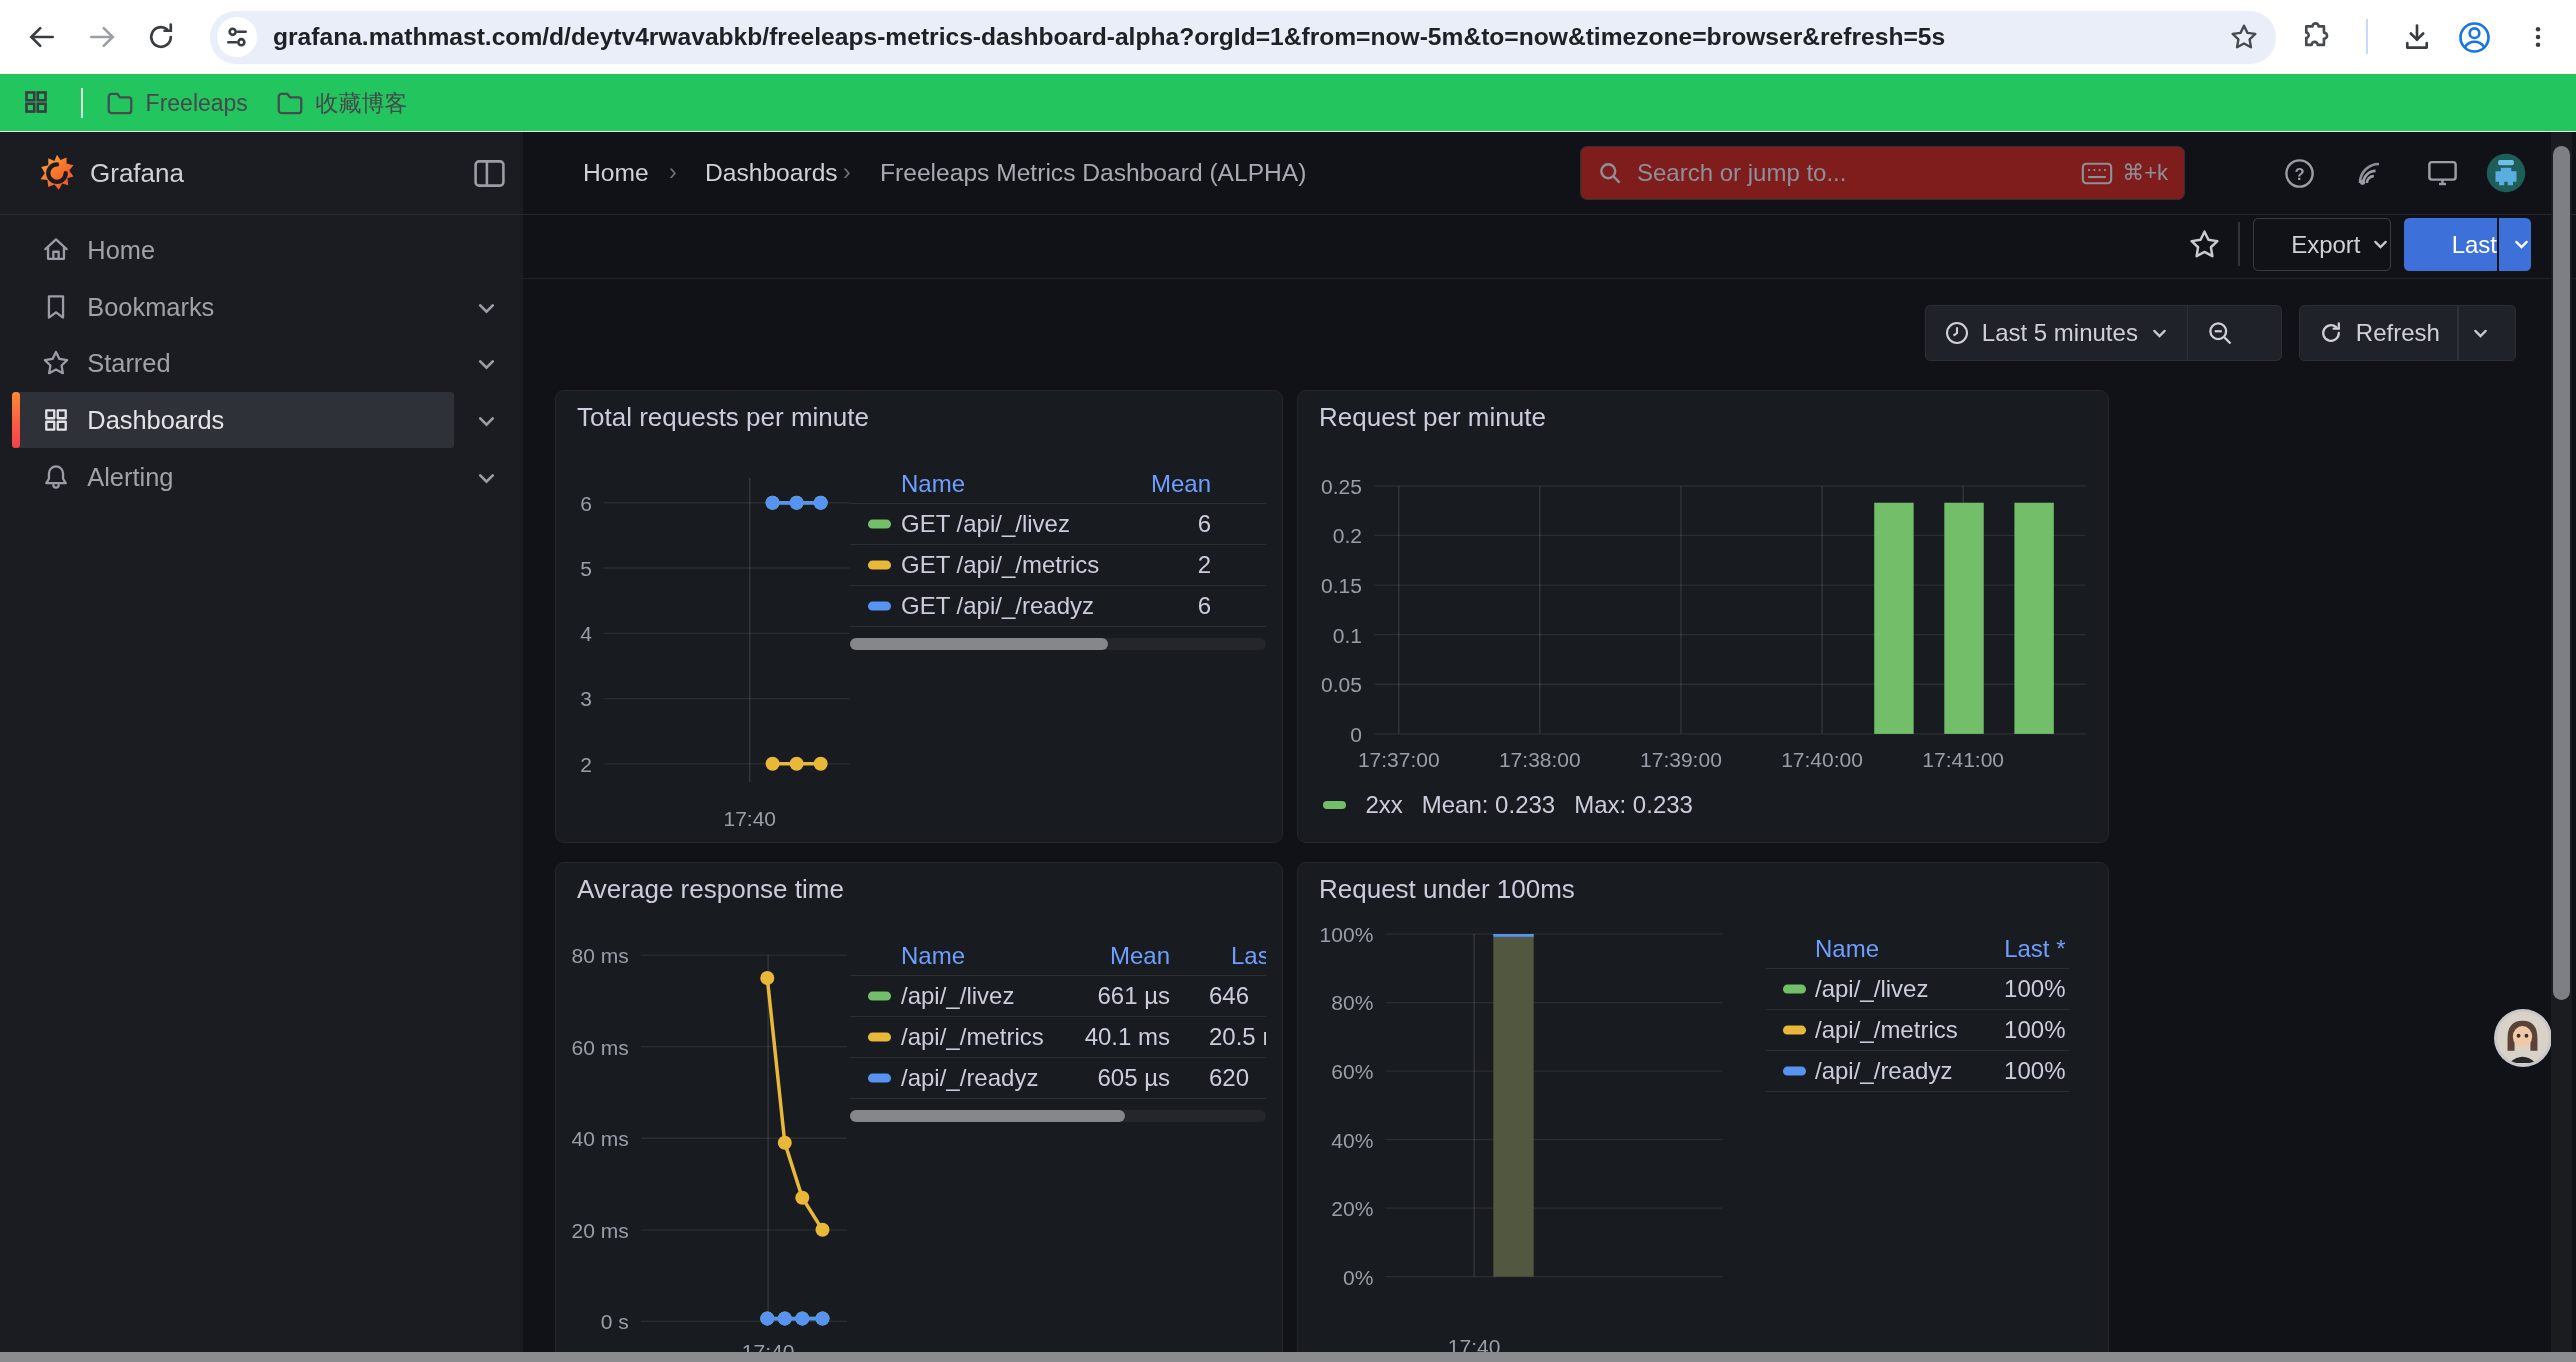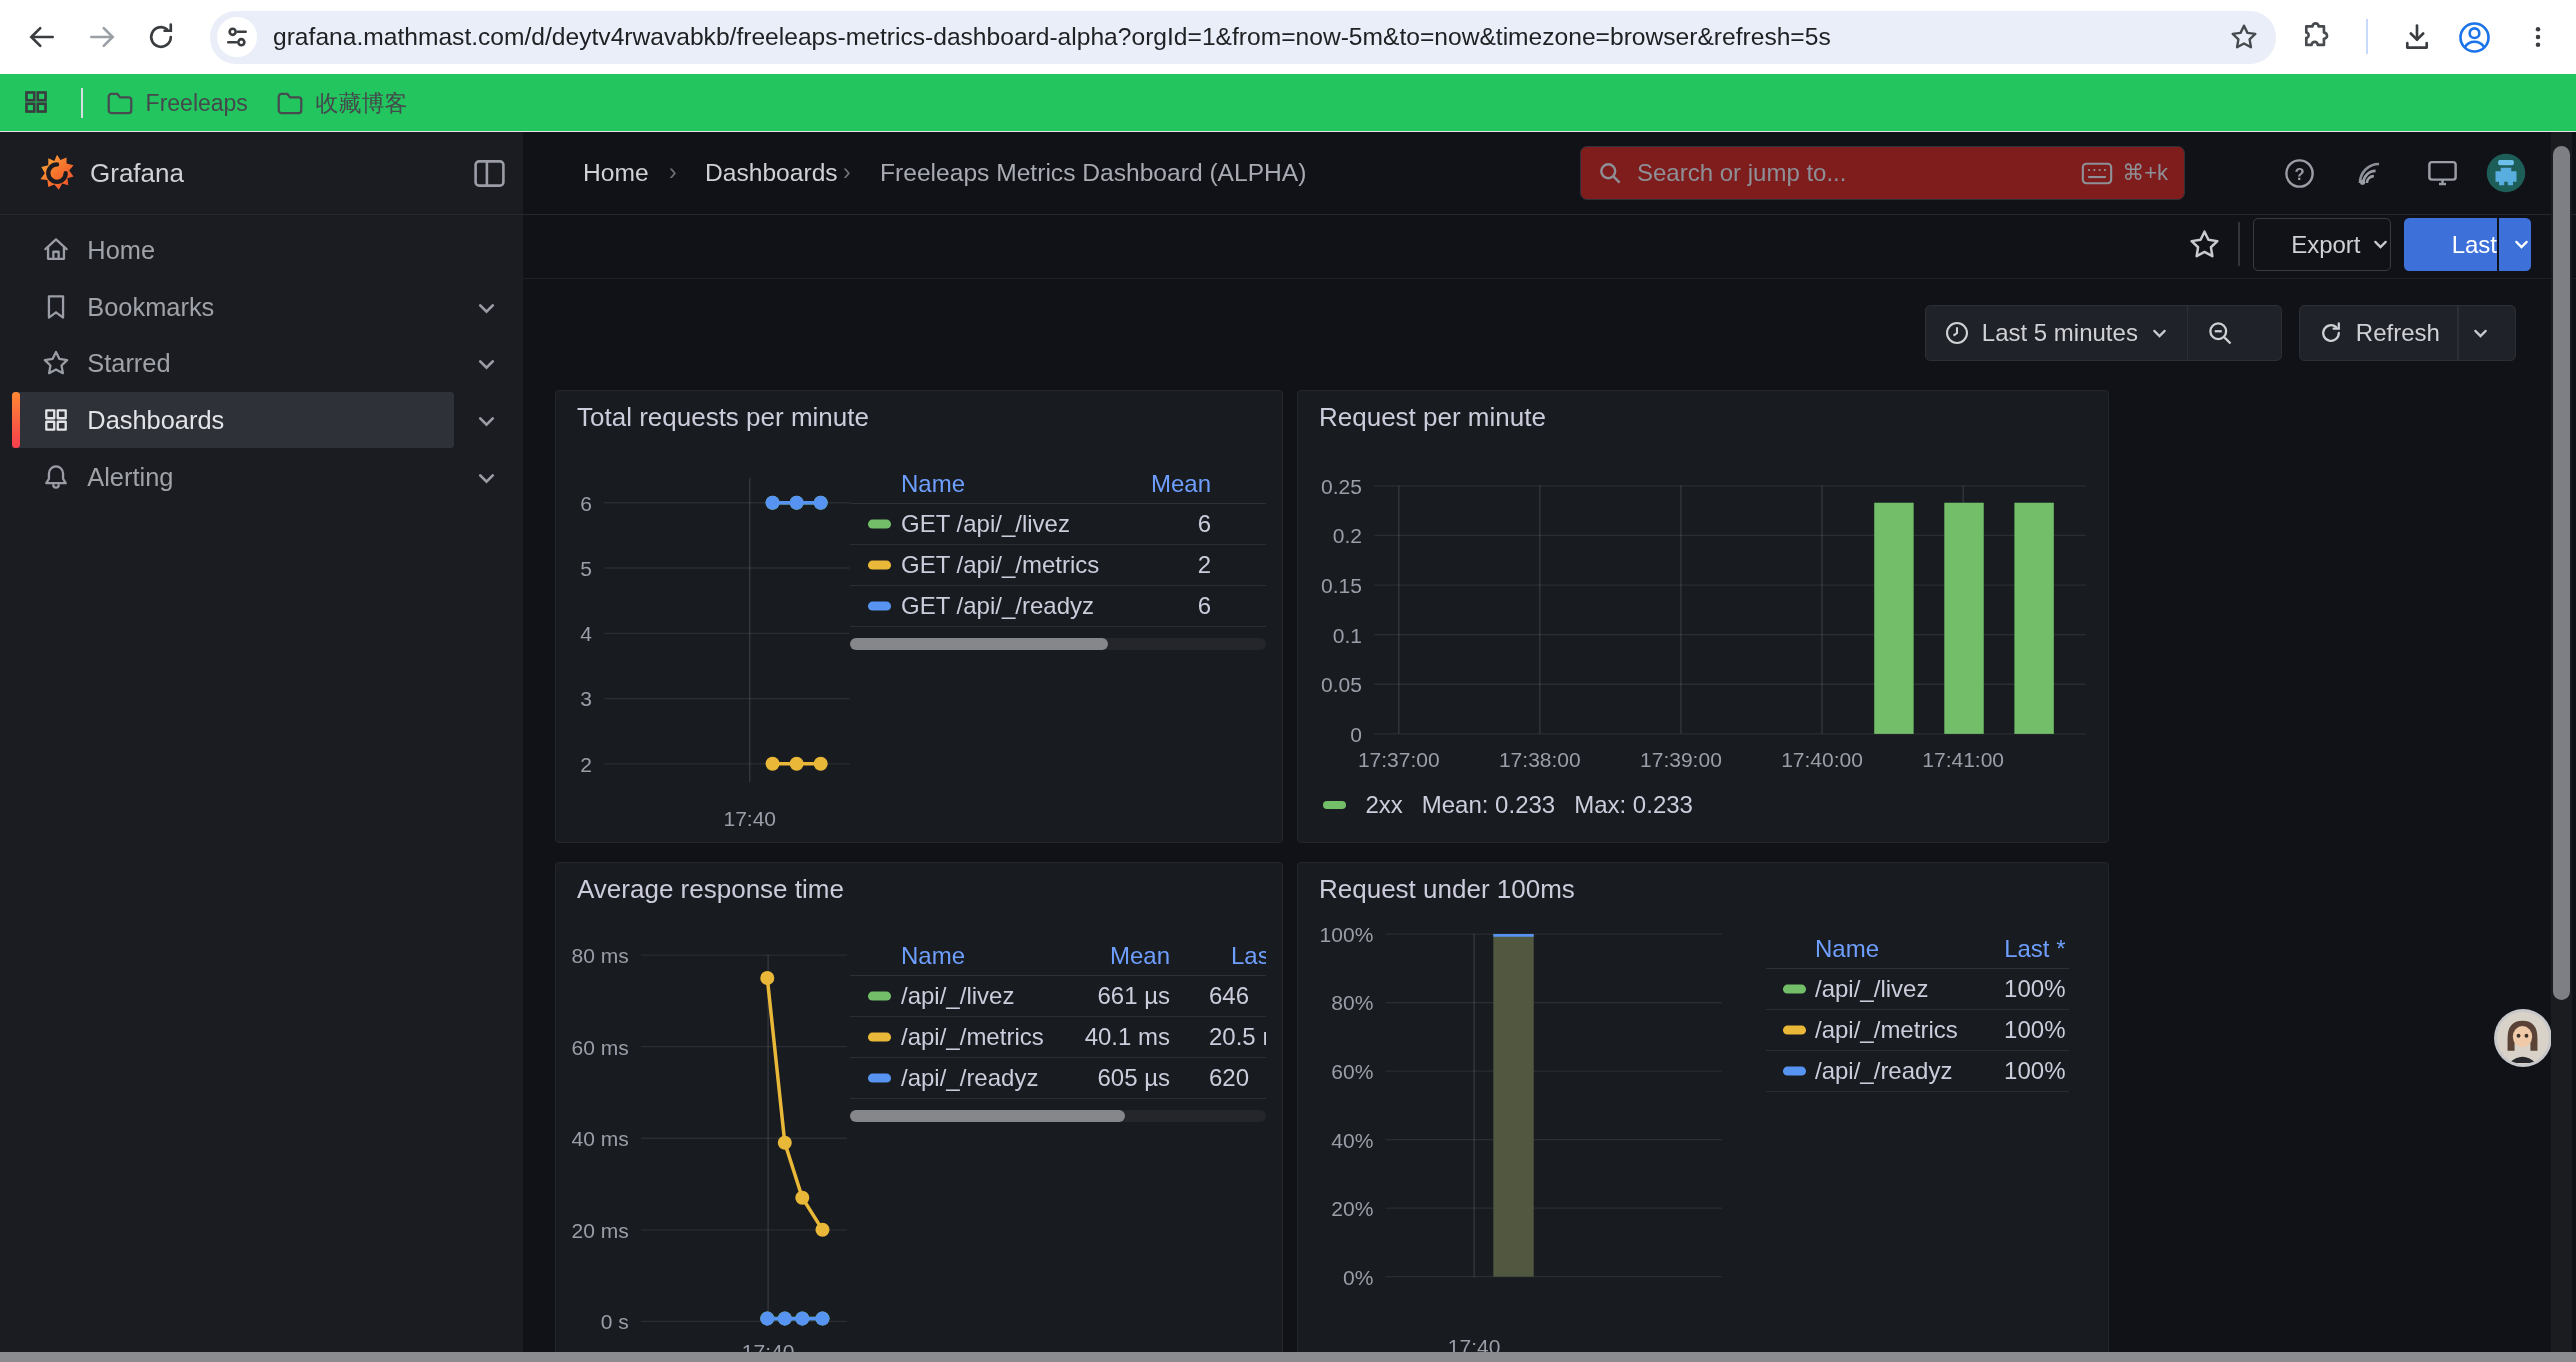--- a/index.html
+++ b/index.html
@@ -5,21 +5,21 @@
   * { margin:0; padding:0; box-sizing:border-box; }
   html,body { width:2576px; height:1363px; overflow:hidden; background:#111217;
     font-family:"Liberation Sans", sans-serif; }
   .abs { position:absolute; }
 
   
   .chrome-toolbar { position:absolute; left:0; top:0; width:2576px; height:74px; background:#ffffff; }
   .nav-ico { position:absolute; width:39px; height:39px; top:17.5px; display:flex; align-items:center; justify-content:center; border-radius:50%; cursor:pointer; }
   .omnibox { position:absolute; left:210px; top:10.5px; width:2066px; height:53px; border-radius:26px; background:#e9eef8; display:flex; align-items:center; }
   .site-chip { width:40px; height:40px; border-radius:50%; background:#ffffff; margin-left:7px; display:flex; align-items:center; justify-content:center; flex:0 0 auto; }
-  .url-text { margin-left:16px; font-size:24.6px; color:#202124; white-space:nowrap; overflow:hidden; flex:1 1 auto; }
+  .url-text { margin-left:16px; font-size:24.6px; color:#202124; white-space:nowrap; overflow:hidden; flex:1 1 auto;font-weight:bold; }
   .omni-star { width:39px; height:39px; display:flex; align-items:center; justify-content:center; margin-right:12.3px; flex:0 0 auto; }
   .tb-divider { position:absolute; left:2366px; top:19px; width:1.8px; height:35px; background:#c7dafc; }
 
   
   .bookmarks-bar { position:absolute; left:0; top:74px; width:2576px; height:58px; background:#22c55e; border-bottom:0.9px solid #e3e5e8; }
   .bm-divider { position:absolute; left:81px; top:14px; width:1.8px; height:30px; background:#d9dce1; }
   .bm-item { position:absolute; top:7px; height:44px; display:flex; align-items:center; gap:12.3px; padding:0 12.3px; border-radius:22px; cursor:pointer; }
   .bm-label { font-size:23px; color:#45484c; white-space:nowrap; }
 
   
@@ -41,21 +41,21 @@
   .dash-toolbar-border { position:absolute; left:523px; top:146px; width:2053px; height:0.9px; background:#1e2025; }
   .tb-btn { position:absolute; top:86px; height:53px; border-radius:5.3px; display:flex; align-items:center; justify-content:flex-end; gap:10.5px; font-size:24px; color:#d0d1d5; cursor:pointer; }
   .btn-outline { border:1.8px solid rgba(204,204,220,0.22); background:transparent; }
   .btn-blue { background:#3D71D9; color:#ffffff; font-weight:500; }
 
   .time-group { position:absolute; top:173px; height:56px; background:#1f2228; border:1.8px solid #2c2f35; border-radius:5.3px; display:flex; align-items:center; color:#d0d1d5; font-size:24px; }
   .tg-seg { display:flex; align-items:center; gap:12.3px; padding:0 17.5px; height:100%; cursor:pointer; }
   .tg-div { width:1.8px; height:100%; background:#2c2f35; }
 
   
-  .panel { position:absolute; background:#181b1f; border:1.8px solid #24262c; border-radius:4px; overflow:hidden;text-decoration:underline; }
+  .panel { position:absolute; background:#181b1f; border:1.8px solid #24262c; border-radius:9px; overflow:hidden;text-decoration:underline; }
   .panel-title { position:absolute; left:21px; top:10.5px; font-size:26px; font-weight:500; color:#ccccdc; cursor:pointer; }
   .chart-mount { position:absolute; left:0; top:0; right:0; bottom:0; }
   .nodata { position:absolute; left:0; top:237px; width:100%; text-align:center; font-size:32px; color:#9b9ca3; }
 
   .legend { position:absolute; overflow:hidden; }
   .lg-head { position:relative; height:39px; border-bottom:1.8px solid rgba(204,204,220,0.12); }
   .lg-row { position:relative; height:41px; border-bottom:1.8px solid rgba(204,204,220,0.10); cursor:pointer; }
   .lg-cell { position:absolute; top:50%; transform:translateY(-50%); font-size:24px; color:#ccccdc; white-space:nowrap; }
   .lg-h { color:#6E9FFF; font-weight:500; cursor:pointer; }
   .lg-chip { position:absolute; top:50%; transform:translateY(-50%); width:23px; height:8.8px; border-radius:4.4px; }

